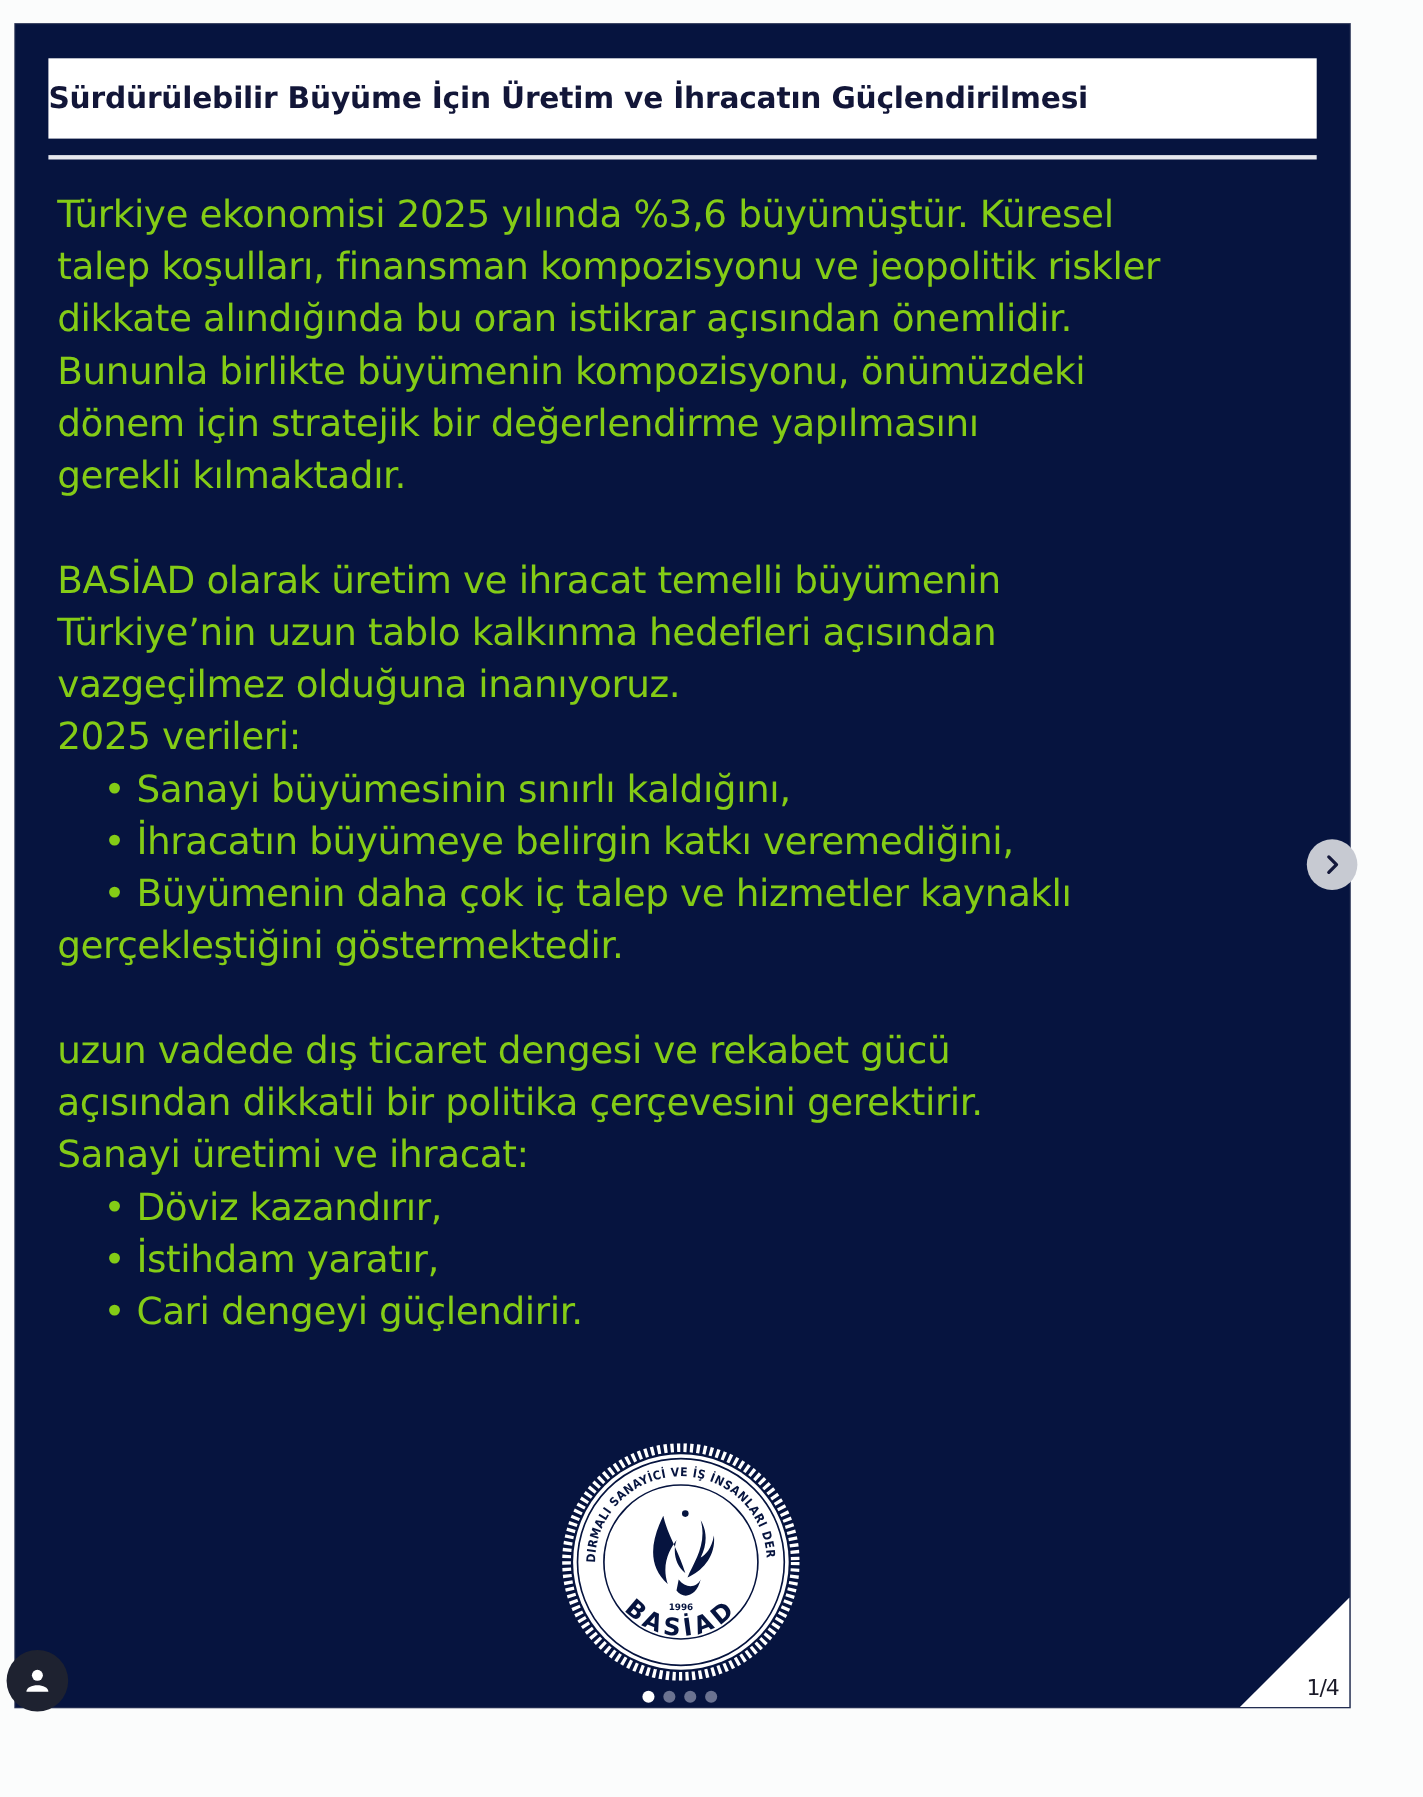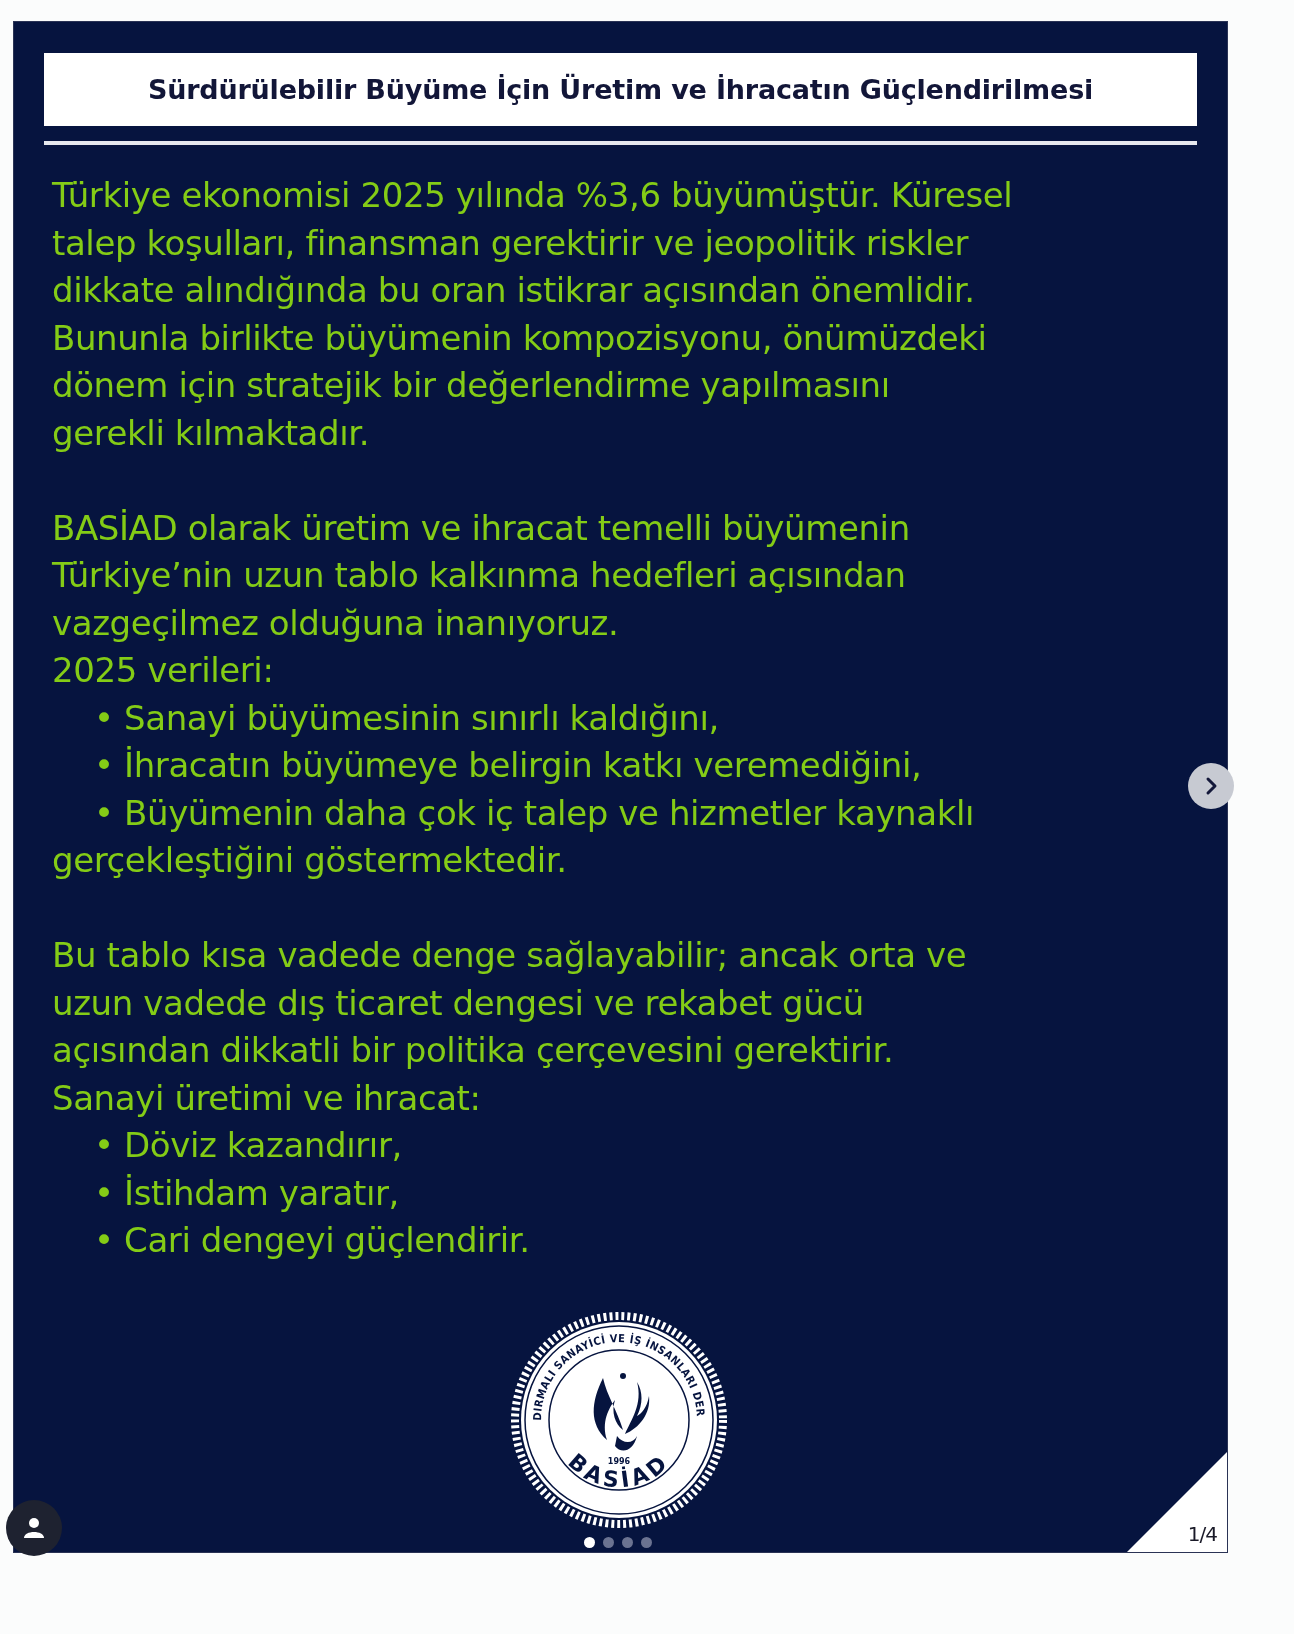--- a/index.html
+++ b/index.html
@@ -7,21 +7,21 @@
     width:1294px; height:1634px; background:#fbfcfc; position:relative; overflow:hidden;
     font-family: "DejaVu Sans", sans-serif;
   }
   .post {
     position:absolute; left:14px; top:22px; width:1213px; height:1530px;
     background:#06143f;
     box-shadow: 0 0 0 1px #2a3355;
   }
   .title-box {
     position:absolute; left:30px; top:31px; width:1153px; height:73px;
-    background:#ffffff; display:flex; align-items:center; justify-content:center;
+    background:#ffffff; display:flex; align-items:center; justify-content:flex-start;
     box-sizing:border-box;
   }
   .title-text {
     font-family: "DejaVu Sans", sans-serif; font-weight:bold; font-size:27px;
     color:#121638; letter-spacing:-0.2px; white-space:nowrap;
   }
   .title-rule {
     position:absolute; left:30px; top:119px; width:1153px; height:4px; background:#e6e8ee;
   }
   .body-text {
@@ -61,36 +61,35 @@
 <body>
 
 <div class="post">
   <div class="title-box">
     <span class="title-text">Sürdürülebilir Büyüme İçin Üretim ve İhracatın Güçlendirilmesi</span>
   </div>
   <div class="title-rule"></div>
 
   <div class="body-text">
     <div class="line">Türkiye ekonomisi 2025 yılında %3,6 büyümüştür. Küresel</div>
-    <div class="line">talep koşulları, finansman gerektirir ve jeopolitik riskler</div>
+    <div class="line">talep koşulları, finansman kompozisyonu ve jeopolitik riskler</div>
     <div class="line">dikkate alındığında bu oran istikrar açısından önemlidir.</div>
     <div class="line">Bununla birlikte büyümenin kompozisyonu, önümüzdeki</div>
     <div class="line">dönem için stratejik bir değerlendirme yapılmasını</div>
     <div class="line">gerekli kılmaktadır.</div>
     <div class="gap"></div>
     <div class="line">BASİAD olarak üretim ve ihracat temelli büyümenin</div>
     <div class="line">Türkiye’nin uzun tablo kalkınma hedefleri açısından</div>
     <div class="line">vazgeçilmez olduğuna inanıyoruz.</div>
     <div class="line">2025 verileri:</div>
     <div class="line bullet">• Sanayi büyümesinin sınırlı kaldığını,</div>
     <div class="line bullet">• İhracatın büyümeye belirgin katkı veremediğini,</div>
     <div class="line bullet">• Büyümenin daha çok iç talep ve hizmetler kaynaklı</div>
     <div class="line">gerçekleştiğini göstermektedir.</div>
     <div class="gap"></div>
-    <div class="line">Bu tablo kısa vadede denge sağlayabilir; ancak orta ve</div>
     <div class="line">uzun vadede dış ticaret dengesi ve rekabet gücü</div>
     <div class="line">açısından dikkatli bir politika çerçevesini gerektirir.</div>
     <div class="line">Sanayi üretimi ve ihracat:</div>
     <div class="line bullet">• Döviz kazandırır,</div>
     <div class="line bullet">• İstihdam yaratır,</div>
     <div class="line bullet">• Cari dengeyi güçlendirir.</div>
   </div>
 
   <div class="logo">
     <svg width="216" height="216" viewBox="0 0 216 216">

